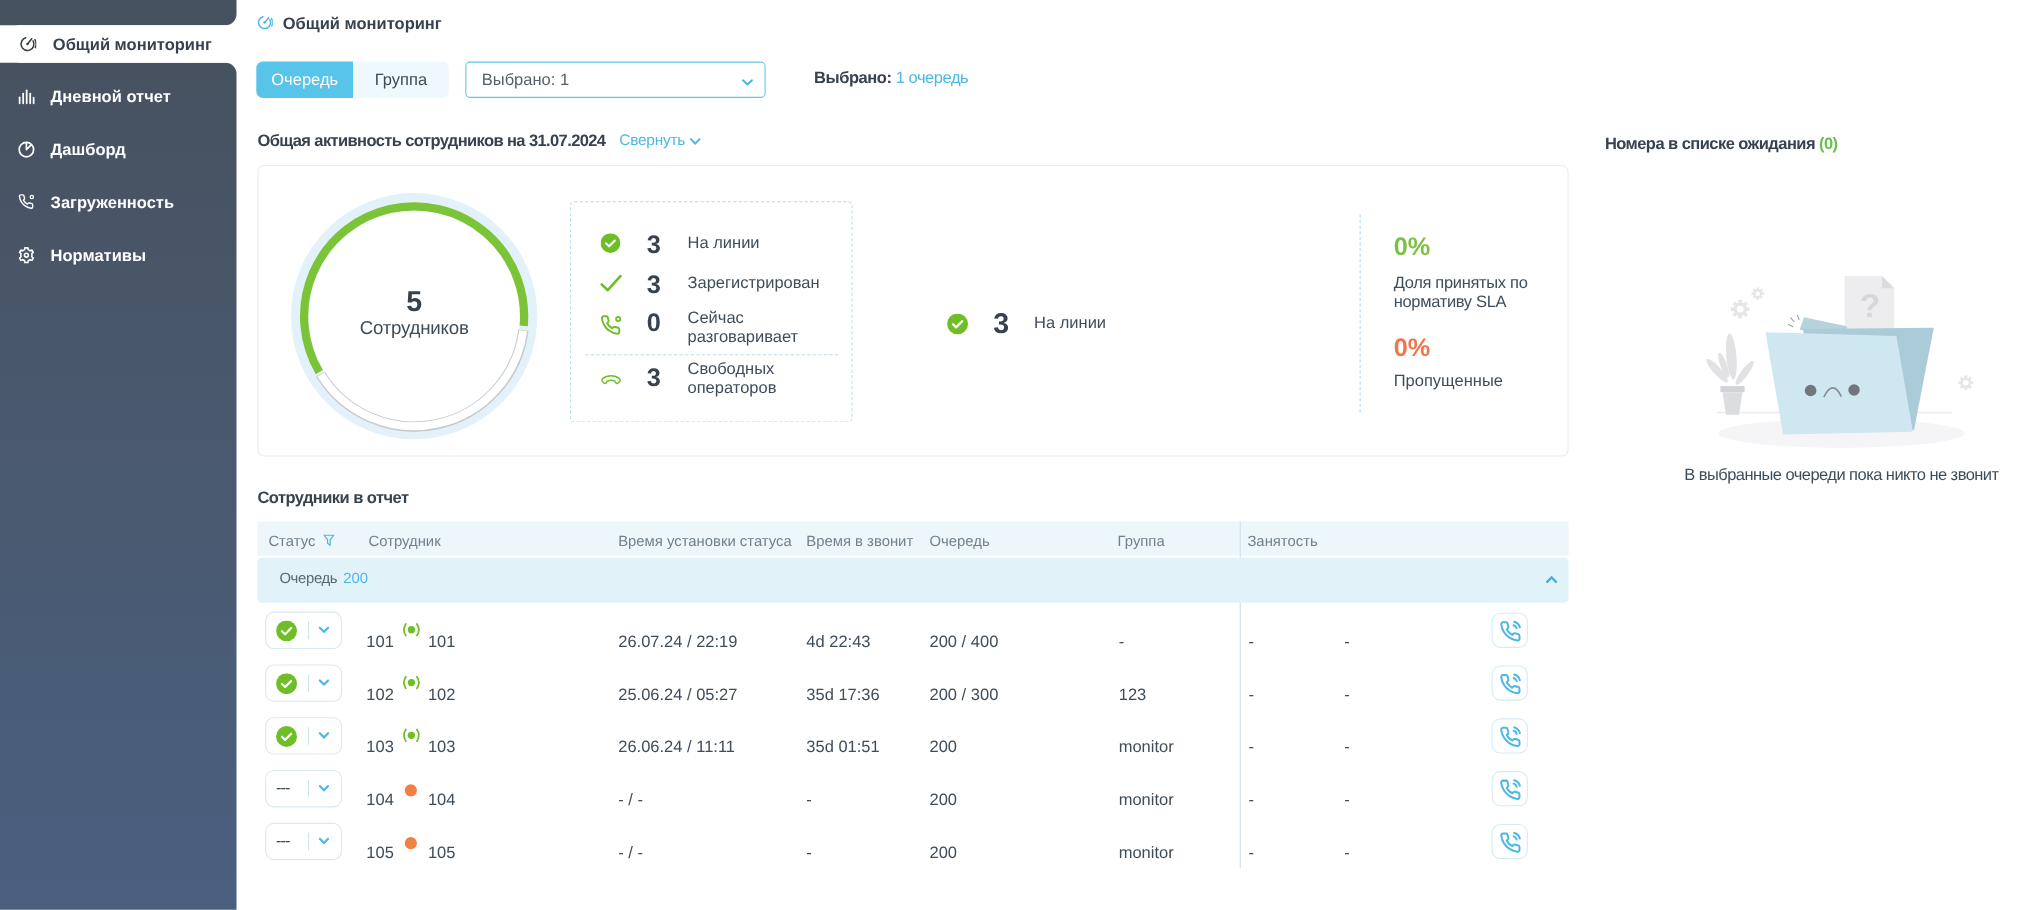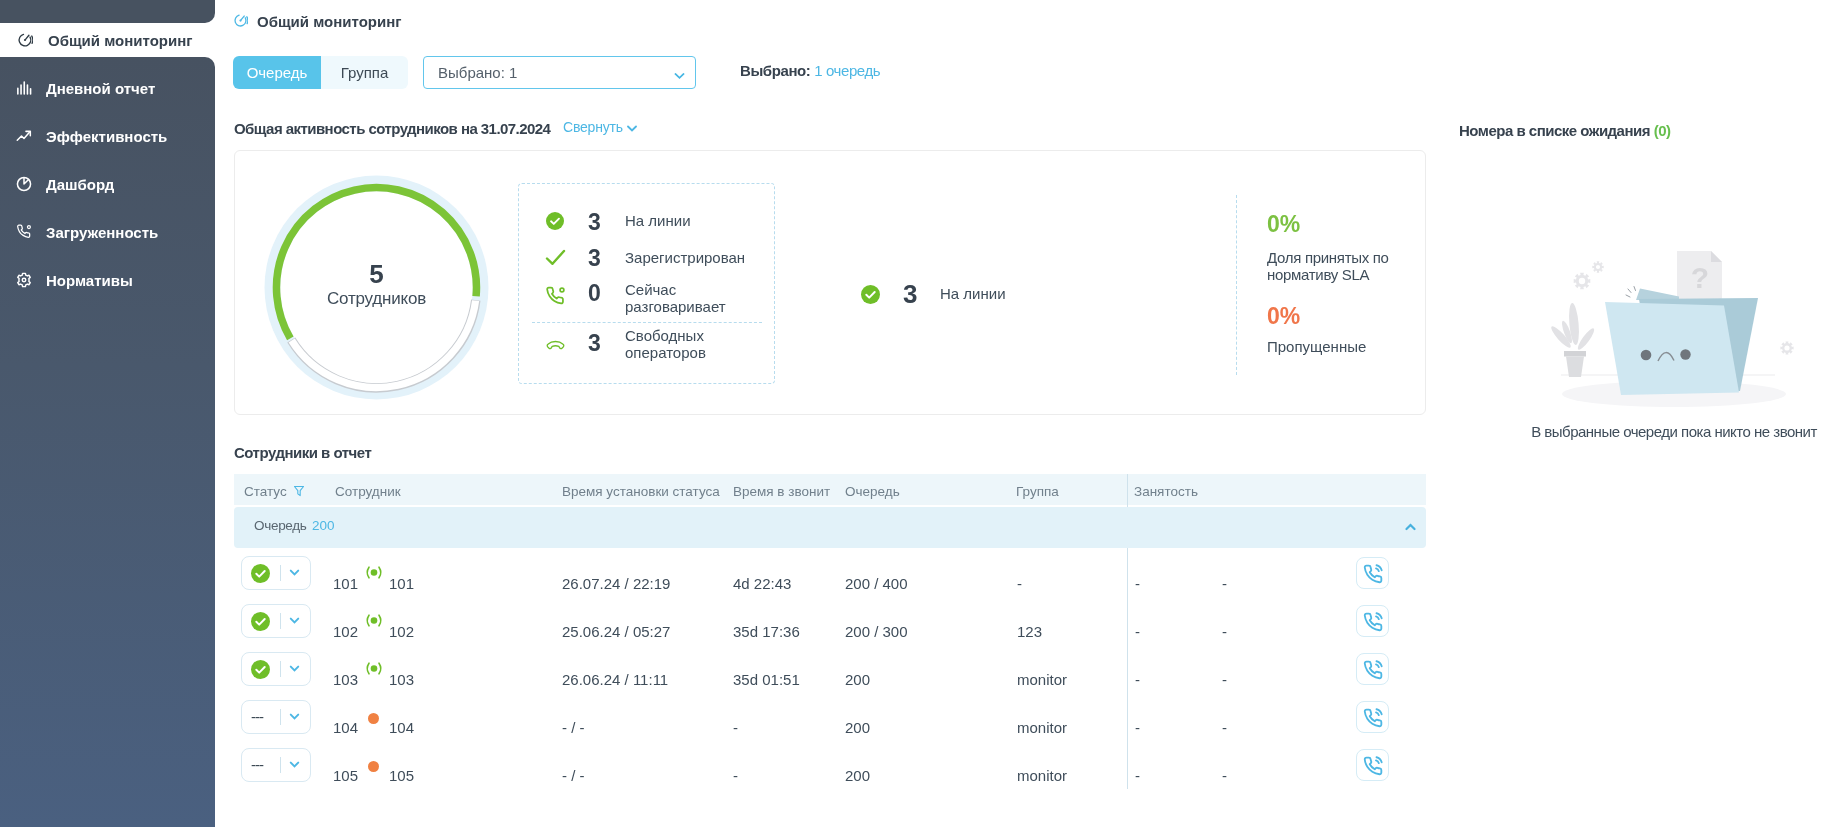--- a/index.html
+++ b/index.html
@@ -89,27 +89,20 @@
         <svg width="19" height="19" viewBox="0 0 19 19" fill="none" stroke="#fff" stroke-width="1.9" stroke-linecap="round">
           <path d="M2.2 16.5 V10"></path>
           <path d="M6 16.5 V6"></path>
           <path d="M9.8 16.5 V2.5"></path>
           <path d="M13.6 16.5 V6"></path>
           <path d="M17.3 16.5 V10.5"></path>
         </svg>
         <span>Дневной отчет</span>
       </div>
     <div class="sb-item">
-        <svg width="19" height="19" viewBox="0 0 19 19" fill="none" stroke="#fff" stroke-width="1.8" stroke-linecap="round" stroke-linejoin="round">
-          <path d="M1.5 14.5 L6.5 9.5 L9.5 12.5 L16.5 4.5"></path>
-          <path d="M11.8 4 H17 V9.2"></path>
-        </svg>
-        <span>Эффективность</span>
-      </div>
-    <div class="sb-item">
         <svg width="19" height="19" viewBox="0 0 19 19" fill="none" stroke="#fff" stroke-width="1.8">
           <circle cx="9.5" cy="9.5" r="7.8"></circle>
           <path d="M9.5 9.5 V2 M9.5 9.5 L14.9 4.2" stroke-linecap="round"></path>
         </svg>
         <span>Дашборд</span>
       </div>
     <div class="sb-item">
         <svg width="20" height="20" viewBox="0 0 24 24" fill="none" stroke="#fff" stroke-width="1.9" stroke-linecap="round" stroke-linejoin="round">
           <path d="M20.5 15.4v2.7a1.8 1.8 0 0 1-2 1.8 18 18 0 0 1-7.8-2.8 17.7 17.7 0 0 1-5.4-5.4 18 18 0 0 1-2.8-7.9 1.8 1.8 0 0 1 1.8-2h2.7a1.8 1.8 0 0 1 1.8 1.6 11.6 11.6 0 0 0 .6 2.5 1.8 1.8 0 0 1-.4 1.9L7.9 8.9a14.5 14.5 0 0 0 5.4 5.4l1.1-1.1a1.8 1.8 0 0 1 1.9-.4 11.6 11.6 0 0 0 2.5.6 1.8 1.8 0 0 1 1.7 1.9z"></path>
           <circle cx="19.4" cy="4.6" r="2.2" stroke-width="1.8"></circle>

